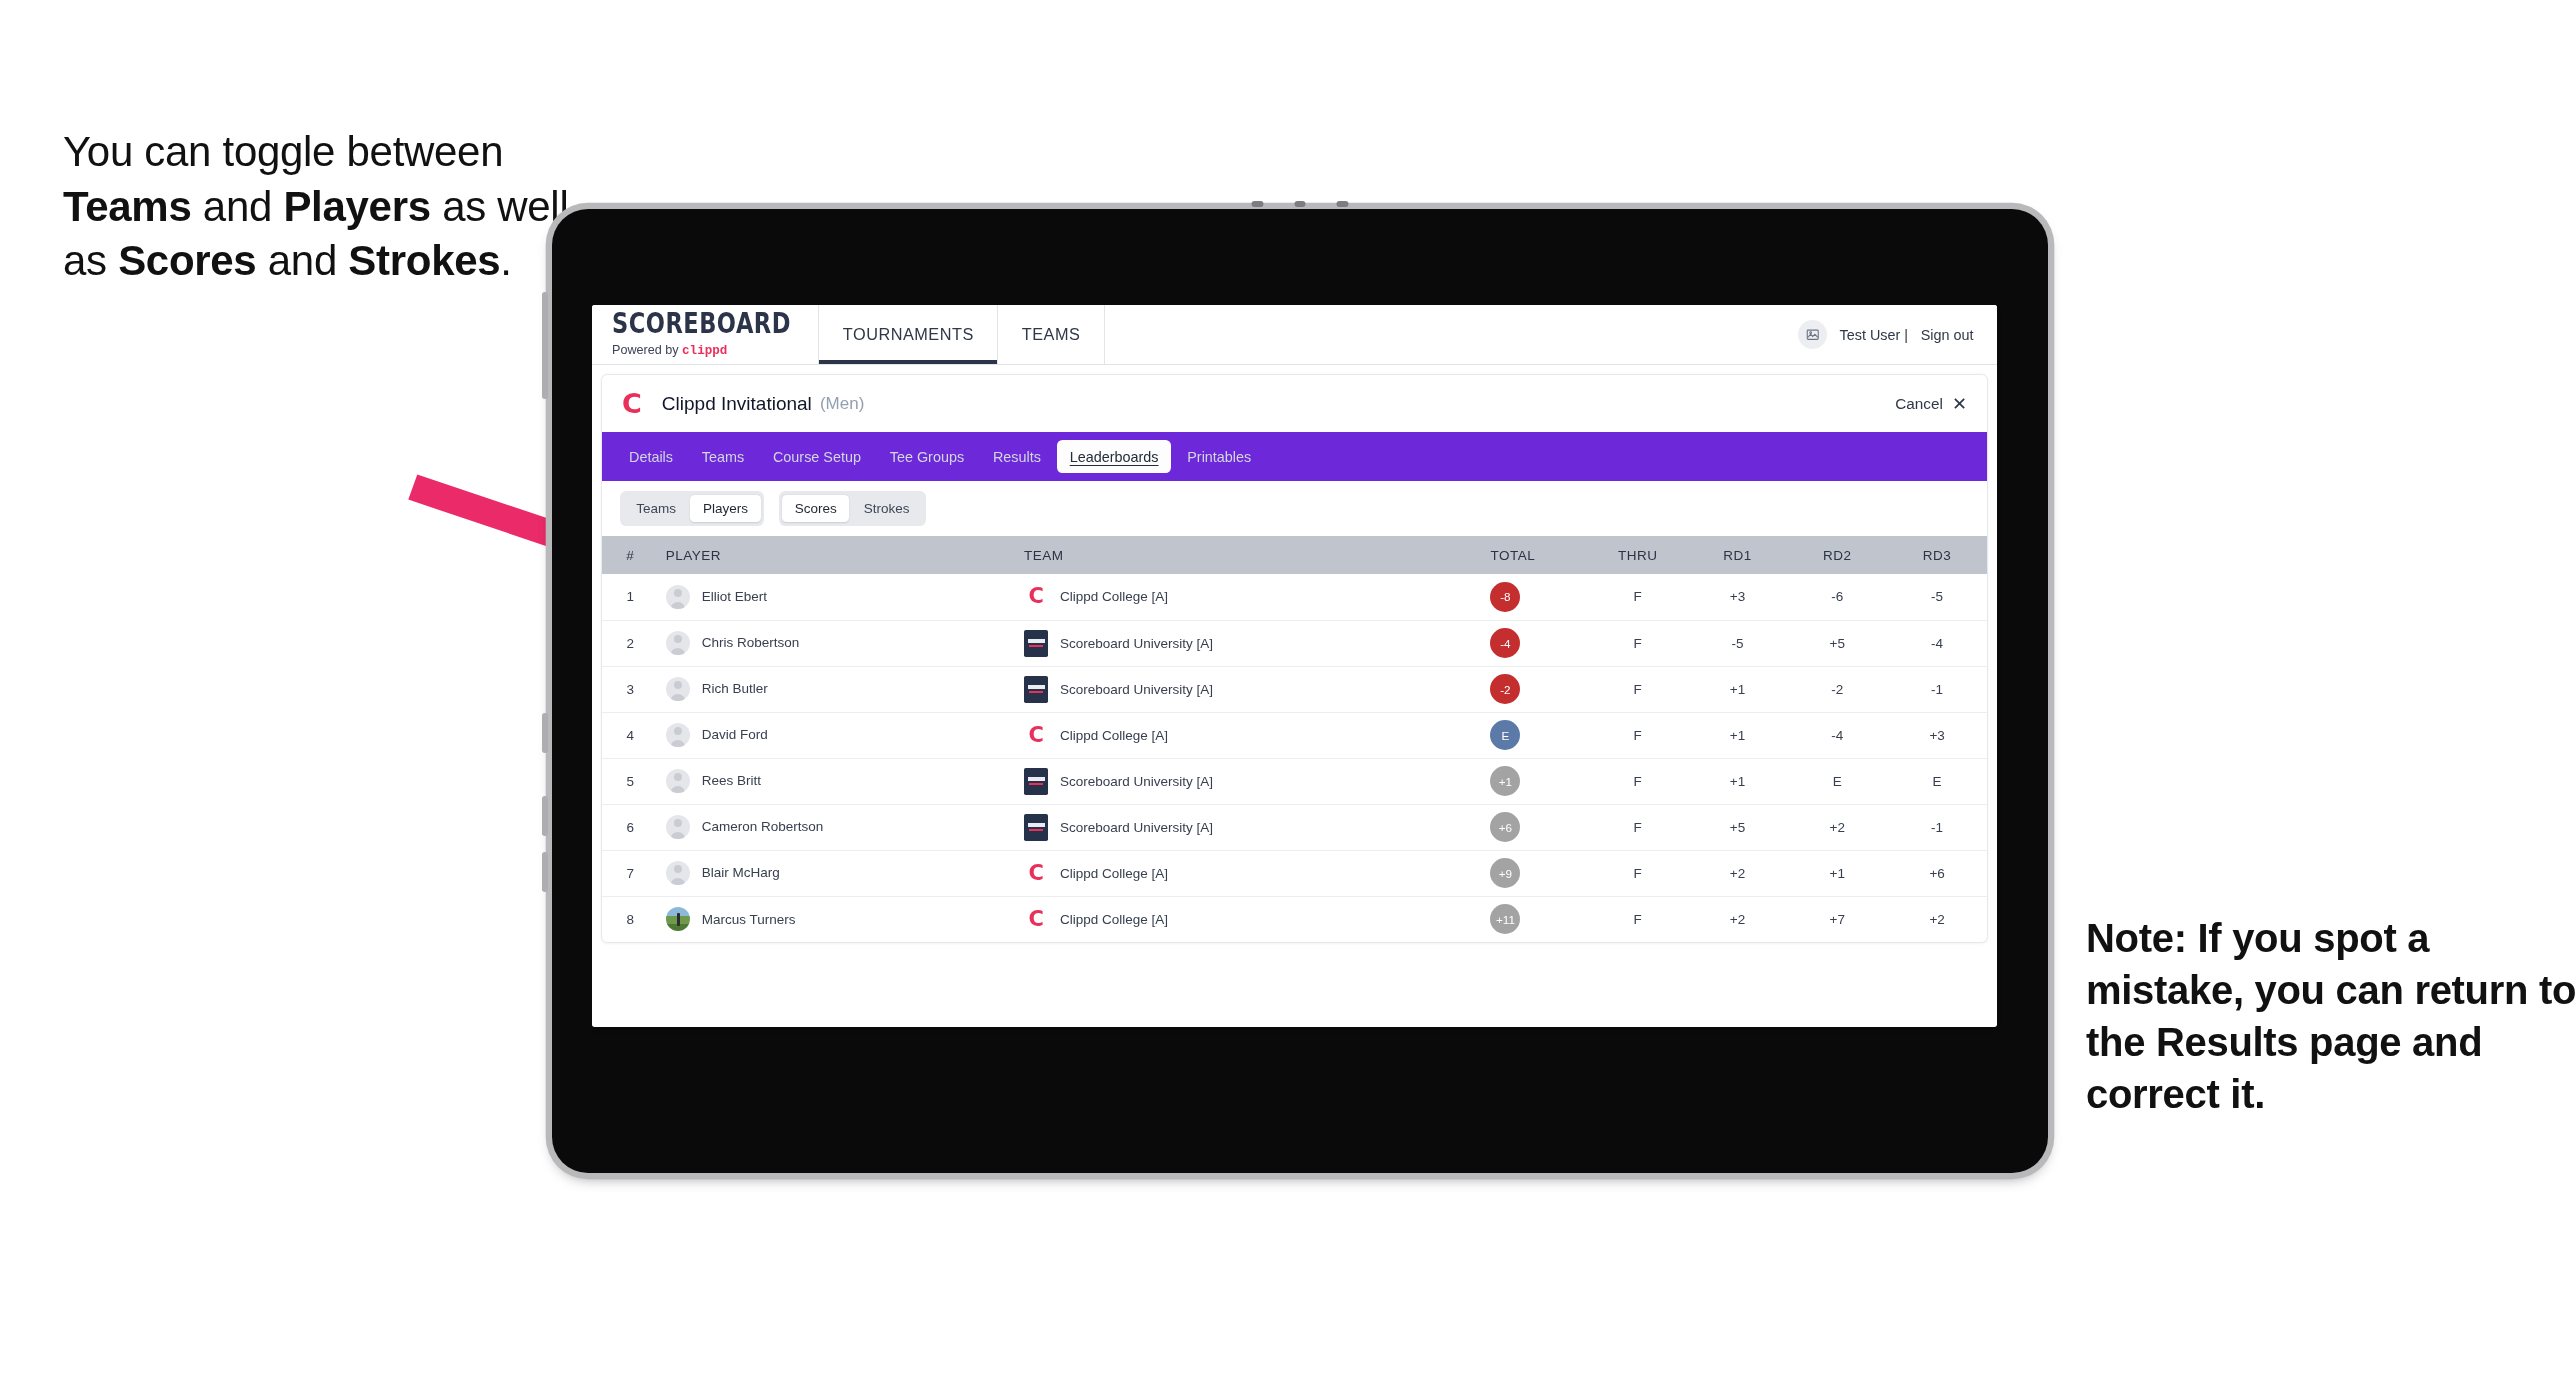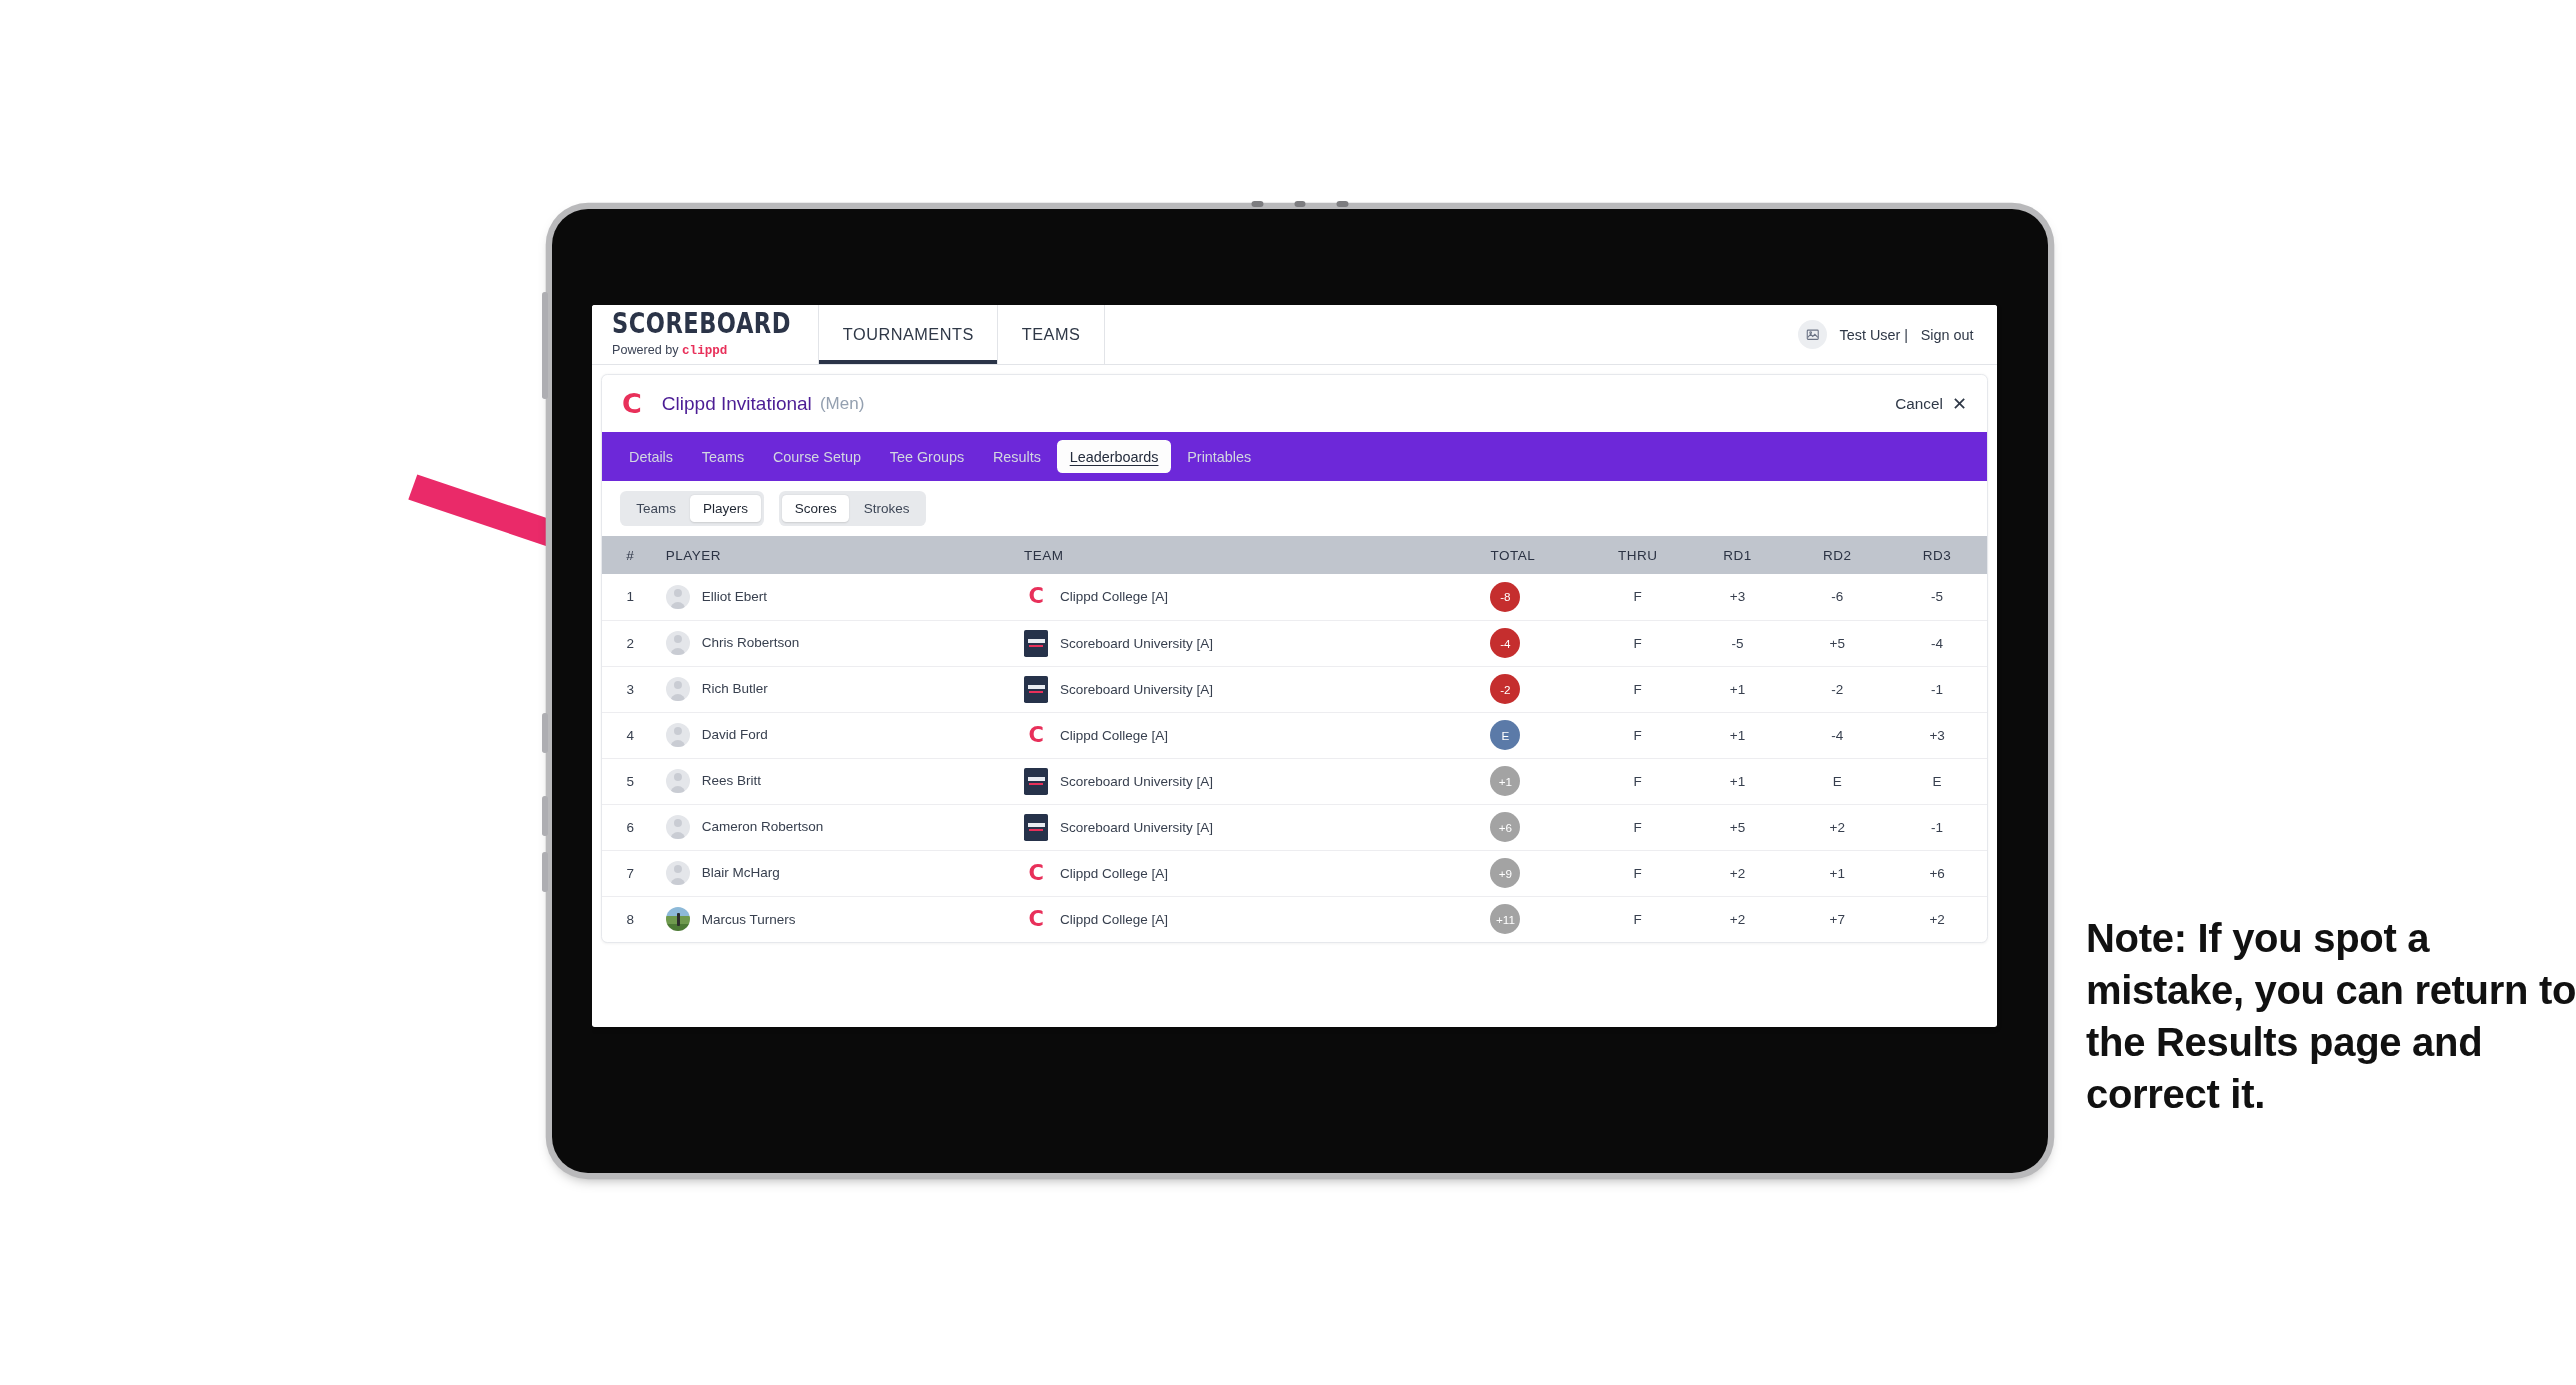--- a/index.html
+++ b/index.html
@@ -112,21 +112,21 @@
   #card { margin: 9px 9px 0 9px; background: #fff;
           border: 0.9px solid #e6e8ec; border-radius: 6.3px; overflow: hidden;
           box-shadow: 0 0.9px 2.7px rgba(0,0,0,.05); }
 
   #card-head { height: 57px; display: flex; align-items: center; padding: 0 20px; }
   #tourn-c {
     font-family: "DejaVu Sans", sans-serif;
     font-size: 27px; font-weight: 700; color: #e8305a; line-height: 1;
     margin-right: 20px;
   }
-  #tourn-name { font-size: 19px; color: #4c1d95; font-weight: 400; text-align: center; }
+  #tourn-name { font-size: 19px; color: #0f172a; font-weight: 400; text-align: center; }
   #tourn-gender { font-size: 17px; color: #94a0b0; margin-left: 8.1px; }
   #cancel-wrap { margin-left: auto; display: flex; align-items: center; gap: 9px;
                  font-size: 15.3px; color: #2f3847; cursor: pointer; }
   #cancel-x { font-size: 18px; color: #2f3847; line-height: 1; }
 
   
   #subtabs { background: #6d28d9; height: 49px; display: flex; align-items: center;
              padding: 0 14.4px; gap: 3.6px; }
   .subtab { font-size: 14.4px; color: #d2d7e0; padding: 8.1px 12.6px; border-radius: 5.4px;
             cursor: pointer; white-space: nowrap; }
@@ -184,20 +184,21 @@
            font-weight: 400; }
   .badge.red  { background: #c52e2e; }
   .badge.blue { background: #5b7aa8; }
   .badge.grey { background: #a3a3a3; }
 </style>
 </head>
 <body>
 
 <div id="stage">
 
+  <div class="annot" id="annot-left">You can toggle between <b>Teams</b> and <b>Players</b> as well as <b>Scores</b> and <b>Strokes</b>.</div>
 
   <div class="annot" id="annot-right">Note: If you spot a mistake, you can return to the Results page and correct it.</div>
 
   <svg id="arrow" viewBox="0 0 340 160">
     <g fill="#ea2a69">
       <polygon points="42,46 232,110 222,138 32,74"></polygon>
       <polygon points="215,72 292,112 200,145"></polygon>
     </g>
   </svg>
 

